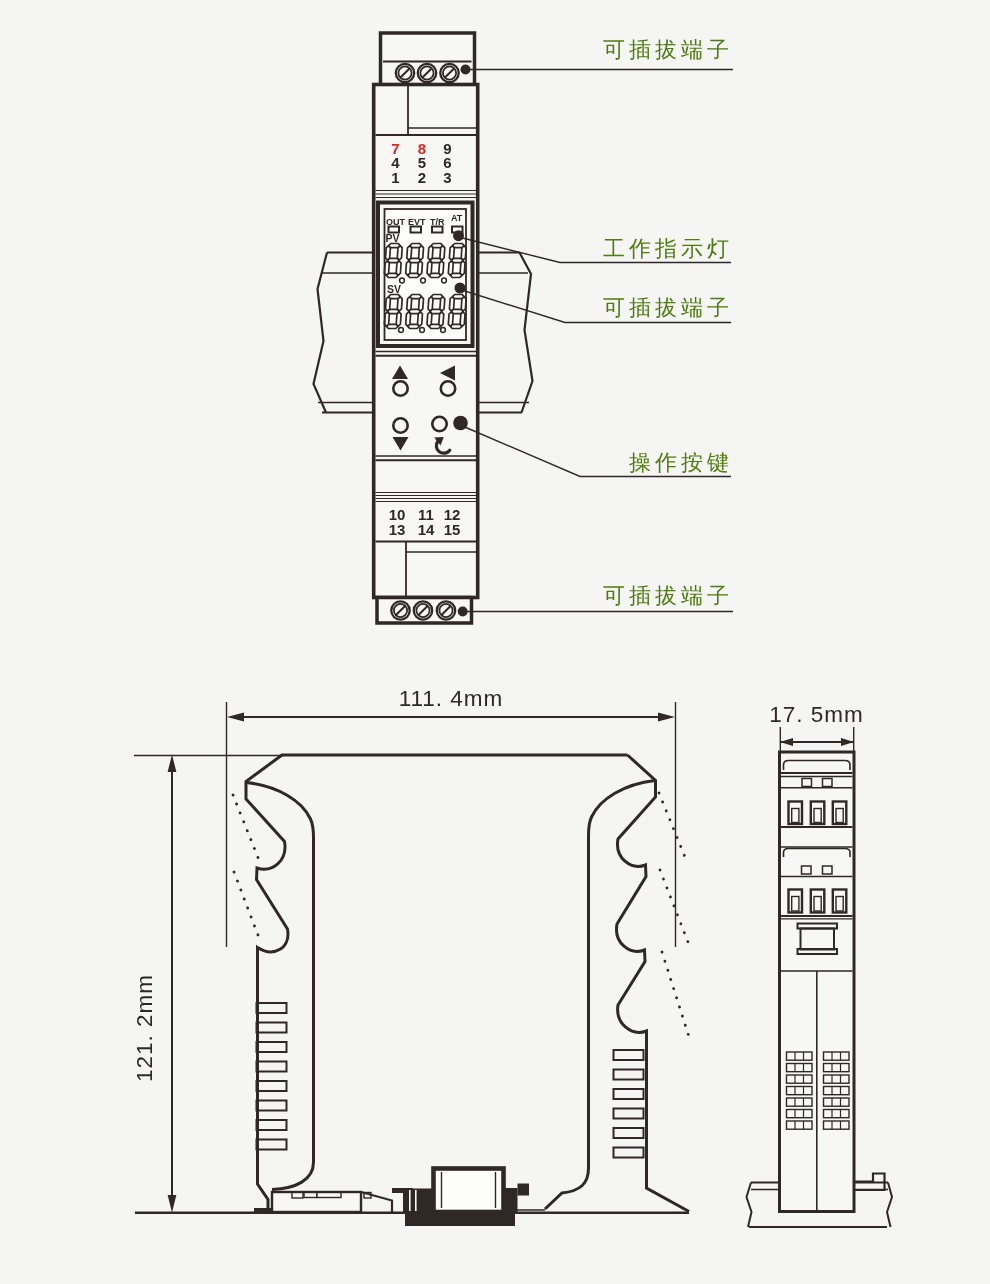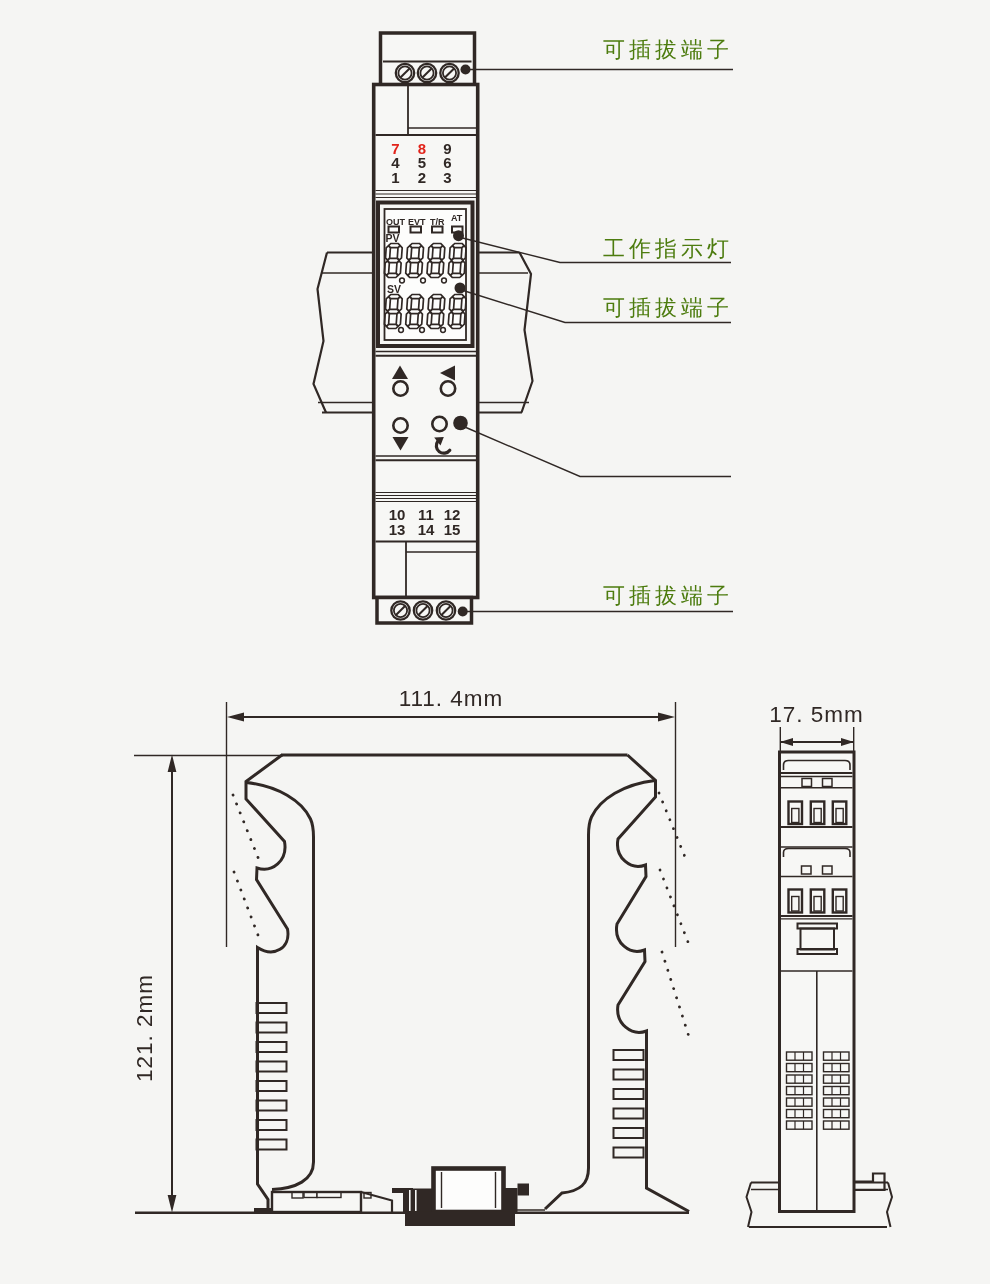--- a/index.html
+++ b/index.html
@@ -337,14 +337,15 @@
       <use href="#grow" x="823.5" y="1098"></use>
           <use href="#grow" x="823.5" y="1109.5"></use>
       <use href="#grow" x="823.5" y="1121"></use>
     </g>
   </g>
 </svg>
 
 <div class="callout-label" style="left:518px;top:37px;">可插拔端子</div>
 <div class="callout-label" style="left:518px;top:236px;text-align:right;">工作指示灯</div>
 <div class="callout-label" style="left:518px;top:295px;">可插拔端子</div>
+<div class="callout-label" style="left:518px;top:450px;">操作按键</div>
 <div class="callout-label" style="left:518px;top:583px;">可插拔端子</div>
 </div>
 
 </body></html>

